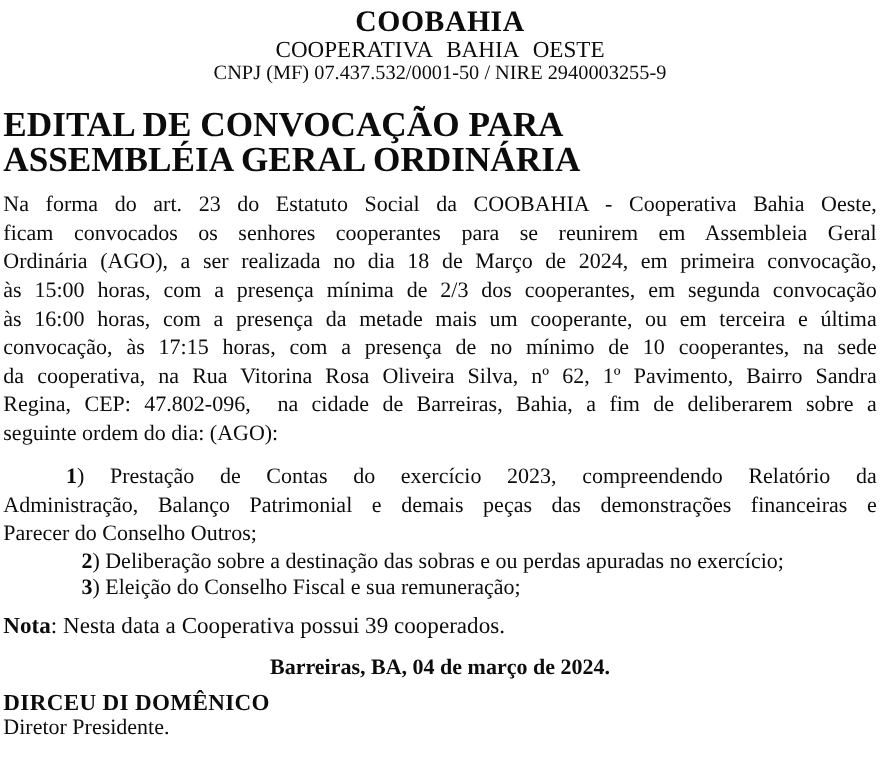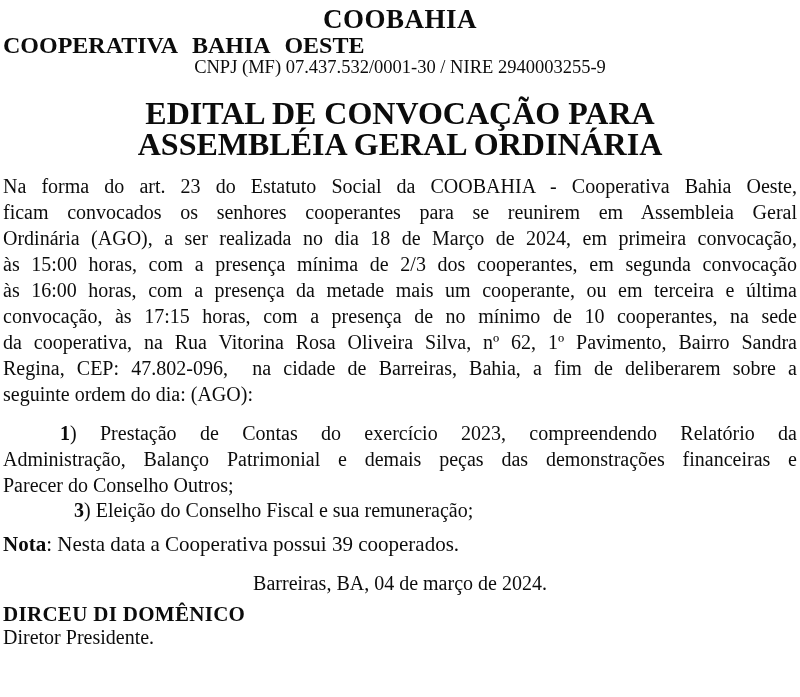--- a/index.html
+++ b/index.html
@@ -22,35 +22,35 @@
   }
   
   .org-name {
     text-align: center;
     font-weight: bold;
     font-size: 27px;
     line-height: 30px;
     letter-spacing: 0.5px;
   }
   .org-subtitle {
-    text-align: left;
-    font-weight: bold;
-    font-size: 24px;
+    text-align: center;
+    font-weight: normal;
+    font-size: 21px;
     line-height: 23px;
     word-spacing: 0.38em;
   }
   .org-reg {
     text-align: center;
     font-size: 18.5px;
     line-height: 21px;
   }
   
   .doc-title {
     margin-top: 20px;
-    text-align: center;
+    text-align: left;
     font-weight: bold;
     font-size: 32px;
     line-height: 31px;
   }
   
   .body-text {
     margin-top: 13px;
     font-size: 20px;
     line-height: 26px;
   }
@@ -74,20 +74,21 @@
     margin-top: 9px;
     font-size: 21px;
     line-height: 26px;
   }
   .nota .num { font-weight: bold; }
   .dateline {
     margin-top: 13px;
     text-align: center;
     font-size: 20px;
     line-height: 26px;
+    font-weight: bold;
   }
   .signature {
     margin-top: 7px;
     padding-right: 76px; 
   }
   .sig-name {
     font-weight: bold;
     font-size: 21px;
     line-height: 23px;
     letter-spacing: 0.3px;
@@ -99,21 +100,21 @@
   }
 </style>
 </head>
 <body>
 
 <div class="page">
 
   <header>
     <div class="org-name">COOBAHIA</div>
     <div class="org-subtitle">COOPERATIVA BAHIA OESTE</div>
-    <div class="org-reg">CNPJ (MF) 07.437.532/0001-30 / NIRE 2940003255-9</div>
+    <div class="org-reg">CNPJ (MF) 07.437.532/0001-50 / NIRE 2940003255-9</div>
   </header>
 
   <div class="doc-title">
     <div>EDITAL DE CONVOCAÇÃO PARA</div>
     <div>ASSEMBLÉIA GERAL ORDINÁRIA</div>
   </div>
 
   <section class="body-text">
     <div class="jl">Na forma do art. 23 do Estatuto Social da COOBAHIA - Cooperativa Bahia Oeste,</div>
     <div class="jl">ficam convocados os senhores cooperantes para se reunirem em Assembleia Geral</div>
@@ -124,20 +125,21 @@
     <div class="jl">da cooperativa, na Rua Vitorina Rosa Oliveira Silva, nº 62, 1º Pavimento, Bairro Sandra</div>
     <div class="jl">Regina, CEP: 47.802-096,&nbsp; na cidade de Barreiras, Bahia, a fim de deliberarem sobre a</div>
     <div>seguinte ordem do dia: (AGO):</div>
   </section>
 
   <section class="agenda">
     <div class="a1 jl ind1"><b class="num">1</b><span>) Prestação de Contas do exercício 2023, compreendendo Relatório da</span></div>
     <div class="a1 jl">Administração, Balanço Patrimonial e demais peças das demonstrações financeiras e</div>
     <div class="a1">Parecer do Conselho Outros;</div>
 
+    <div class="a2 ind2"><b class="num">2</b><span>) Deliberação sobre a destinação das sobras e ou perdas apuradas no exercício;</span></div>
 
     <div class="a2 ind2"><b class="num">3</b><span>) Eleição do Conselho Fiscal e sua remuneração;</span></div>
 
   </section>
 
   <div class="nota"><b class="num">Nota</b><span>: Nesta data a Cooperativa possui 39 cooperados.</span></div>
 
   <div class="dateline">Barreiras, BA, 04 de março de 2024.</div>
 
   <div class="signature">

